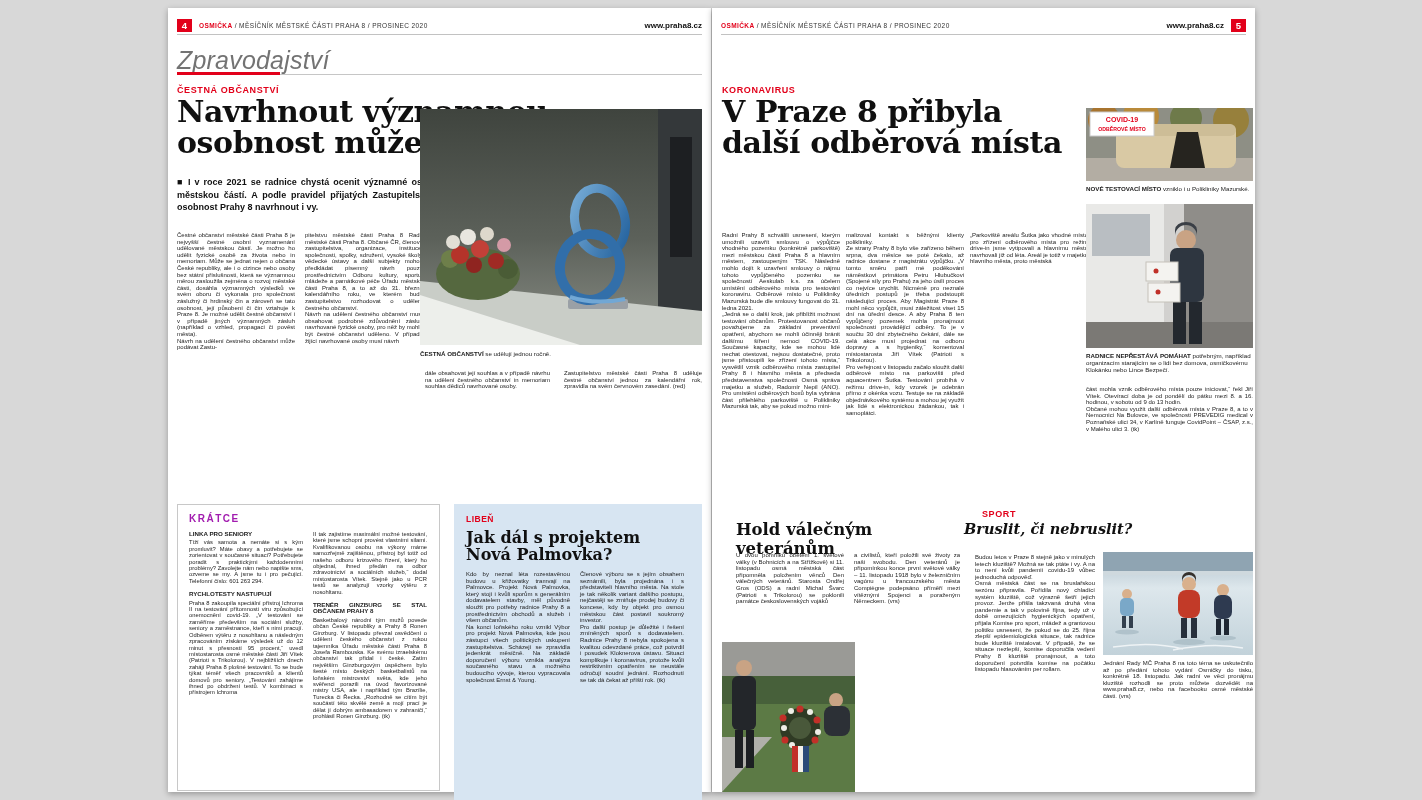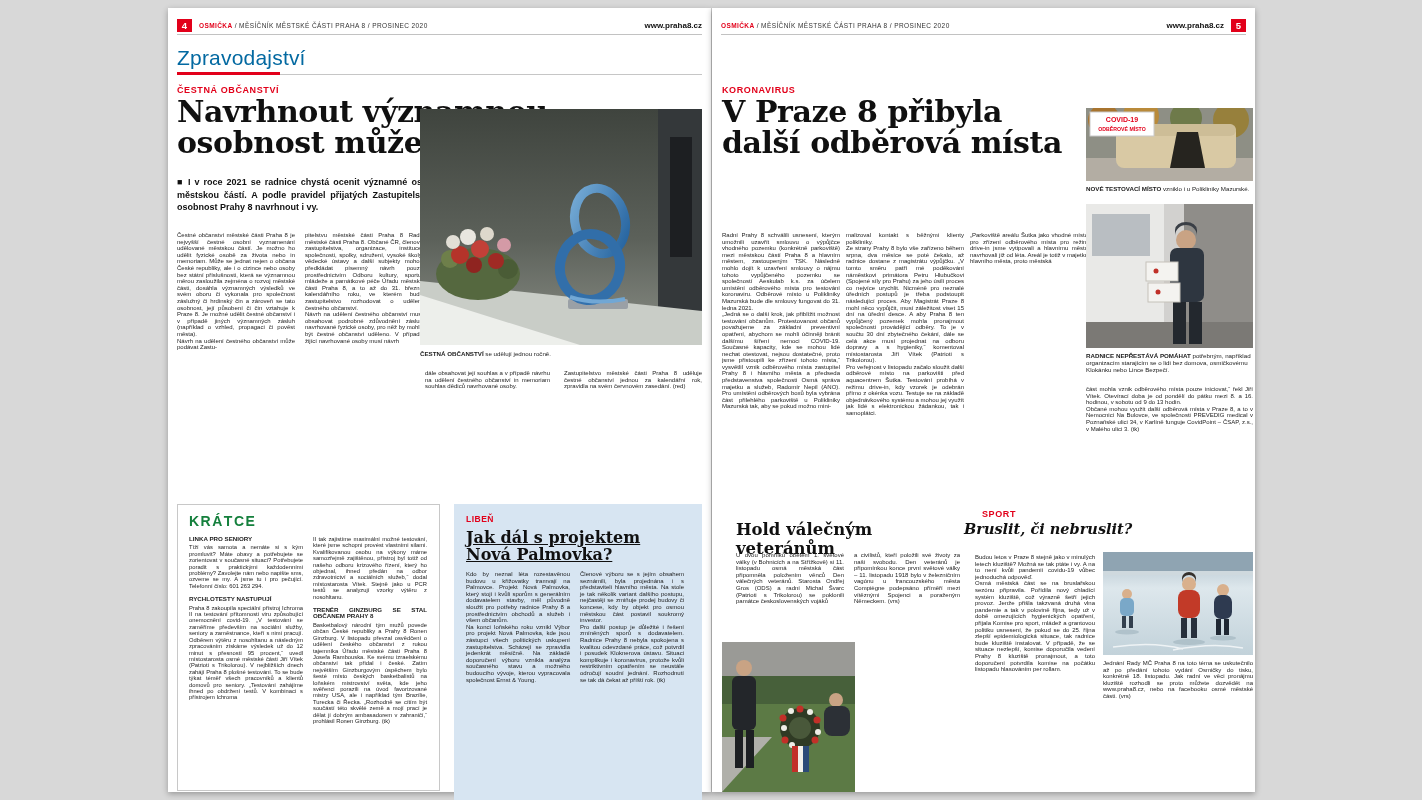--- a/index.html
+++ b/index.html
@@ -28,21 +28,21 @@
     font-size:9.5px; font-weight:700;
     display:flex; align-items:center; justify-content:center; flex:0 0 auto;
   }
   .header-meta { font-size:6.5px; letter-spacing:.4px; color:#333; white-space:nowrap; }
   #page-left .header-meta { margin-left:7px; }
   .brand { color:#e2001a; font-weight:700; }
   .website { margin-left:auto; font-weight:700; font-size:8px; color:#111; }
   #page-right .pagenum { margin-left:7px; }
 
   
-  .section-label { position:absolute; left:9px; top:38px; font-size:21px; color:#0369a1; letter-spacing:.2px; }
+  .section-label { position:absolute; left:9px; top:38px; font-size:25px; color:#737373; letter-spacing:.2px;font-style:italic; }
   .section-rule { position:absolute; left:9px; right:9px; top:66px; border-top:1px solid #c6c6c6; }
   .section-rule-red { position:absolute; left:9px; top:64px; width:103px; height:3px; background:#e2001a; }
 
   
   .kicker { position:absolute; color:#e2001a; font-weight:700; font-size:9px; letter-spacing:.6px; }
   .headline {
     position:absolute; font-family:"DejaVu Serif","Liberation Serif",serif;
     font-weight:700; font-size:30px; line-height:31px; letter-spacing:-.4px;
     color:#101010; white-space:pre-line;
   }
@@ -51,33 +51,33 @@
     position:absolute; font-size:6px; line-height:6.6px; text-align:justify;
     color:#1c1c1c; white-space:pre-line; overflow:hidden;
   }
   .caption { position:absolute; font-size:6.2px; line-height:7px; color:#222; }
   .cap-bold { font-weight:700; }
   figure.photo { position:absolute; overflow:hidden; background:#888; }
   figure.photo svg { display:block; width:100%; height:100%; }
 
   
   .kratce { position:absolute; border:1px solid #c8c8c8; padding:8px 11px; overflow:hidden; background:#fff; }
-  .kratce-title { color:#15803d; font-weight:700; font-size:14px; letter-spacing:1.5px; margin-bottom:7px; }
+  .kratce-title { color:#a21caf; font-weight:700; font-size:10px; letter-spacing:1.5px; margin-bottom:7px; }
   .kratce-cols { display:flex; gap:10px; }
   .kratce-col { width:114px; font-size:5.8px; line-height:6.4px; text-align:justify; color:#1c1c1c; }
   .kratce-h { font-weight:700; font-size:6.2px; margin:7px 0 2px; }
   .kratce-h.first { margin-top:0; }
   .kratce-col p { white-space:pre-line; }
 
   
   .liben { position:absolute; background:#d7e5f2; padding:10px 12px; overflow:hidden; }
   .liben-kicker { color:#e2001a; font-weight:700; font-size:8.5px; letter-spacing:.5px; margin-bottom:5px; }
   .liben-headline {
     font-family:"DejaVu Serif","Liberation Serif",serif; font-weight:700;
-    font-size:16px; line-height:17px; color:#101010; margin-bottom:8px; white-space:pre-line;text-decoration:underline;
+    font-size:16px; line-height:17px; color:#101010; margin-bottom:8px; white-space:pre-line;
   }
   .liben-cols { display:flex; gap:10px; }
   .liben-col { width:104px; font-size:6px; line-height:6.6px; text-align:justify; white-space:pre-line; color:#1c1c1c; }
 
   
   .vet-box { position:absolute; overflow:hidden; }
   .vet-headline {
     position:absolute; left:14px; top:14px;
     font-family:"DejaVu Serif","Liberation Serif",serif; font-weight:700;
     font-size:16.5px; color:#101010;

